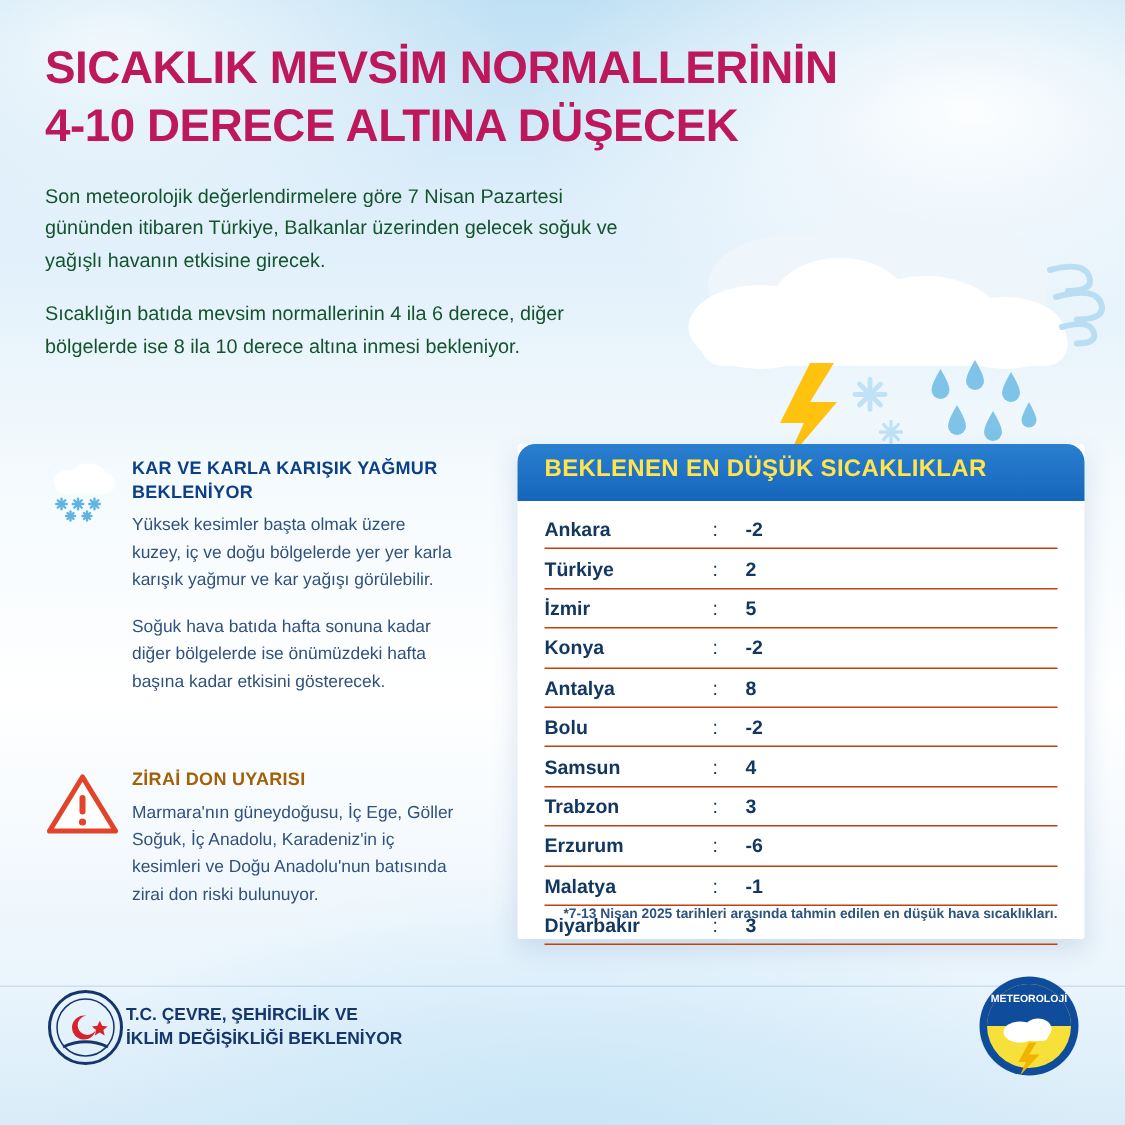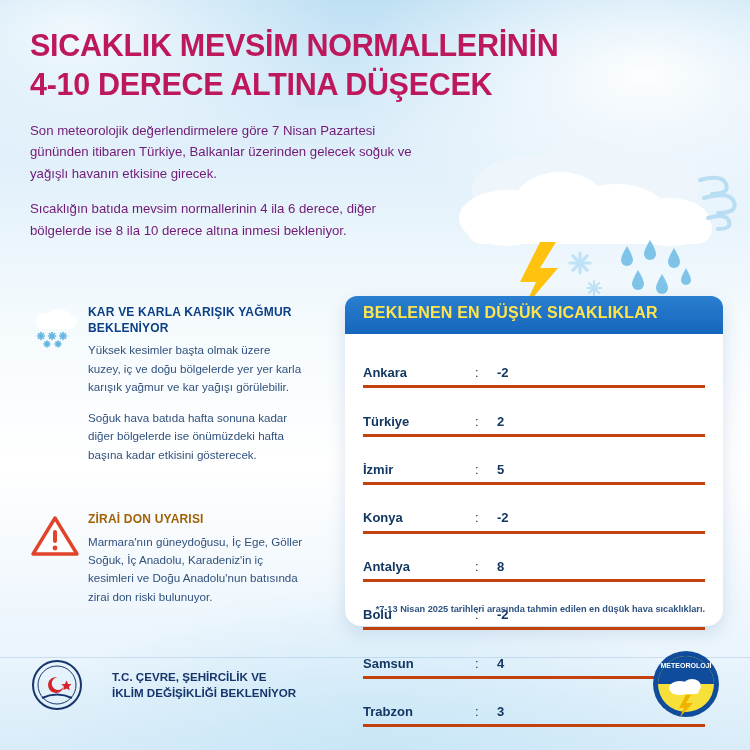--- a/index.html
+++ b/index.html
@@ -23,21 +23,21 @@
   .title{
     position:absolute;left:30px;top:26px;width:660px;
     font-size:30.5px;font-weight:bold;line-height:1.28;
     letter-spacing:-0.3px;color:#be185d;text-transform:uppercase;
   }
   .title .l2{display:block;}
 
   
   .intro{
     position:absolute;left:30px;top:120px;width:400px;
-    font-size:13.2px;line-height:1.62;color:#701a75;
+    font-size:13.2px;line-height:1.62;color:#14532d;
   }
   .intro p{margin:0 0 14px 0;}
   .intro p:last-child{margin-bottom:0;}
 
   
   .cloudart{position:absolute;right:8px;top:118px;width:330px;height:190px;}
 
   
   .feat{position:absolute;width:275px;}
   .feat-snow{left:30px;top:305px;}
@@ -48,49 +48,49 @@
   }
   .feat-frost .feat-head{color:#a16207;}
   .feat-body{font-size:11.6px;line-height:1.58;color:#31517d;padding-left:58px;}
   .feat-body p{margin:0 0 13px 0;}
   .feat-body p:last-child{margin-bottom:0;}
   .feat-icon{position:absolute;left:0;top:0;width:50px;height:48px;}
 
   
   .card{
     position:absolute;left:345px;top:296px;width:378px;height:330px;
-    background:#ffffff;border-radius:16px;
+    background:#ffffff;border-radius:2px;
     box-shadow:0 6px 18px rgba(40,90,140,.16);
   }
   .card-head{
     position:absolute;left:0;top:0;right:0;height:38px;
     background:#1c6fc2;border-radius:12px 12px 0 0;
     background:linear-gradient(180deg,#2a7fd0,#1566bb);
   }
   .card-title{
     position:absolute;left:18px;top:8px;
     font-size:16px;font-weight:bold;color:#ffe44d;letter-spacing:.2px;
     text-transform:uppercase;
   }
   .rows{position:absolute;left:18px;right:18px;top:44px;}
   .row{
     display:flex;align-items:center;height:25.4px;
-    border-bottom:3px solid #c2410c;font-size:13px;color:#1a3a68;margin-top:20px;
+    border-bottom:1px solid #c2410c;font-size:13px;color:#1a3a68;
   }
   .row .city{width:112px;font-weight:600;color:#123761;}
   .row .colon{width:22px;color:#123761;}
   .row .val{font-weight:600;color:#123761;}
   .note{
     position:absolute;left:18px;right:18px;bottom:10px;
     font-size:9.2px;line-height:1.45;color:#2e5380;text-align:right;font-weight:bold;
   }
 
   
   .footer-sep{position:absolute;left:0;right:0;bottom:92px;height:1px;background:rgba(60,120,175,.18);}
-  .ministry{position:absolute;left:30px;bottom:38px;display:flex;align-items:center;gap:28px;}
+  .ministry{position:absolute;left:30px;bottom:38px;display:flex;align-items:center;gap:0;}
   .min-text{font-size:11.6px;font-weight:bold;line-height:1.35;color:#16356b;}
   .logo-met{position:absolute;right:28px;bottom:30px;width:72px;height:72px;}
 
   .nowrap{white-space:nowrap;}
 </style>
 </head>
 <body>
 
 <div class="bg-sky"></div>
 

